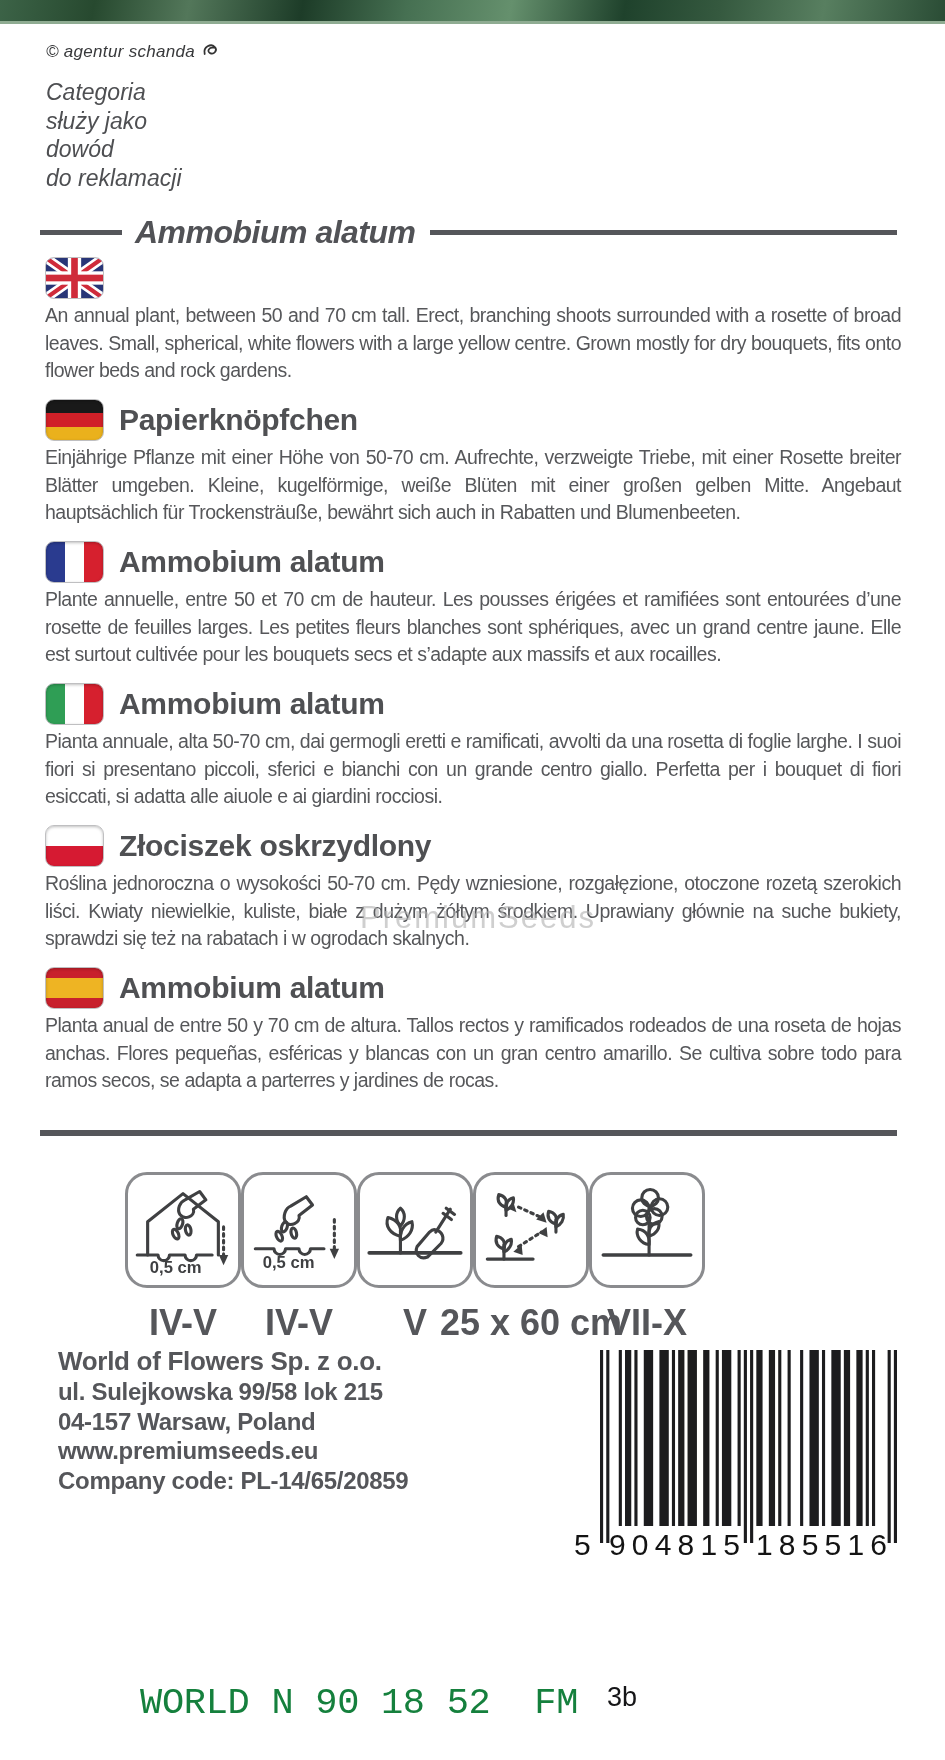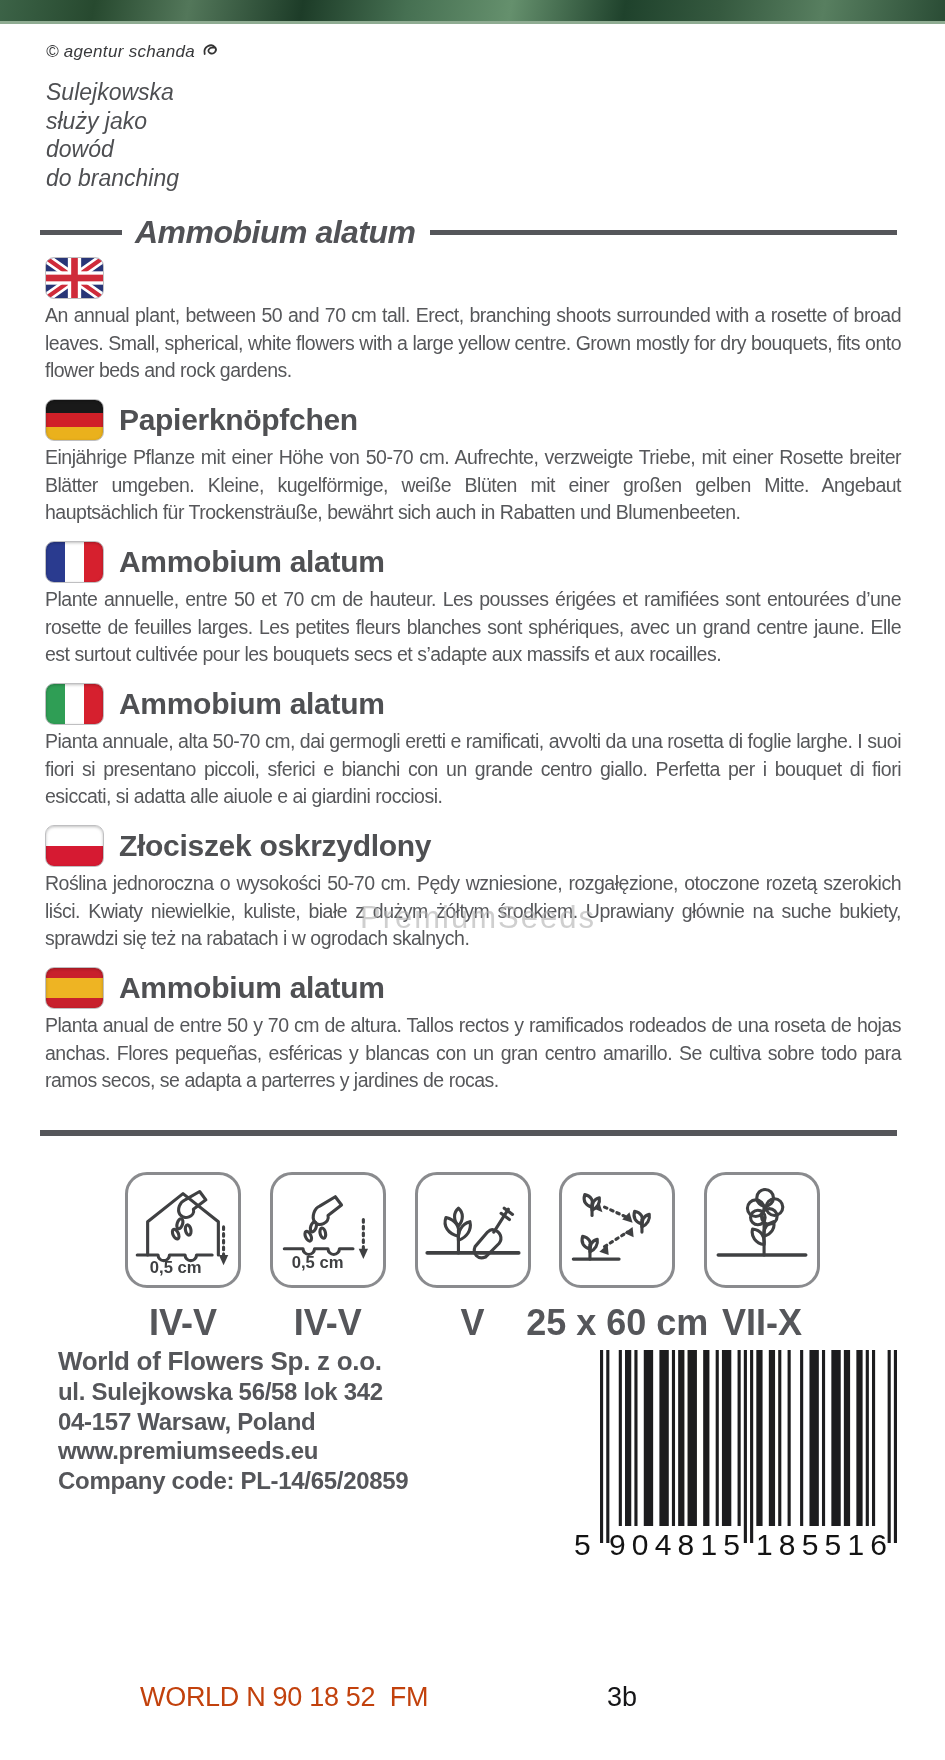--- a/index.html
+++ b/index.html
@@ -42,21 +42,21 @@
   .section-heading{font-size:30px;font-weight:bold;color:#4f5053;letter-spacing:-.3px;white-space:nowrap;}
   .section-body{font-size:19.5px;line-height:27.5px;letter-spacing:-.5px;
     color:#56575a;text-align:justify;}
 
   .watermark{position:absolute;left:360px;top:856px;font-size:31px;letter-spacing:2px;
     color:rgba(178,178,178,.62);z-index:6;pointer-events:none;margin-top:44px;}
 
   .divider{position:absolute;left:40px;top:1130px;width:857px;height:6px;background:#55565a;}
 
   
-  .pictos{position:absolute;left:125px;top:1172px;width:695px;display:flex;justify-content:space-between;z-index:1;}
+  .pictos{position:absolute;left:125px;top:1172px;width:695px;display:flex;justify-content:flex-start;z-index:1;}
   .picto{width:116px;display:flex;flex-direction:column;align-items:center;}
   .picto-box{width:116px;height:116px;border:3px solid #8a8b8e;border-radius:22px;box-sizing:border-box;
     display:flex;align-items:center;justify-content:center;background:#fff;}
   .picto-box svg{width:104px;height:104px;}
   .ic{stroke:#3f4042;stroke-width:3;fill:none;stroke-linecap:round;stroke-linejoin:round;}
   .ic-fill{fill:#3f4042;stroke:none;}
   .ic-text{fill:#3f4042;stroke:none;font-family:"Liberation Sans",sans-serif;font-weight:bold;font-size:16px;}
   .picto-label{margin-top:14px;font-size:36px;font-weight:bold;color:#55565a;white-space:nowrap;}
 
   
@@ -65,45 +65,45 @@
   .company-line{font-size:24px;font-weight:bold;line-height:29.5px;letter-spacing:-.3px;}
 
   .barcode{position:absolute;left:572px;top:1350px;width:330px;height:220px;color:#131313;}
   .barcode svg{position:absolute;left:28px;top:0;}
   .bc-digit-first{position:absolute;left:2px;top:178px;font-size:30px;}
   .bc-group{position:absolute;top:178px;width:131px;font-size:30px;}
   .bc-group1{left:37px;} .bc-group2{left:184px;}
   .bc-spread{display:flex;justify-content:space-between;}
 
   
-  .footer-left{position:absolute;left:140px;top:1682px;font-size:27px;color:#c2410c;white-space:pre;letter-spacing:-.3px;}
+  .footer-left{position:absolute;left:140px;top:1682px;font-size:37px;color:#15803d;white-space:pre;letter-spacing:-.3px;font-family:Liberation Mono, monospace;}
   .footer-right{position:absolute;left:607px;top:1682px;font-size:27px;color:#151517;}
 </style>
 </head>
 <body>
 
 <div class="page">
 
   <div class="green-band"></div>
   <div class="green-strip"></div>
 
   <div class="header-left">
     <div class="logo-line">
       <span>© agentur schanda</span>
       <span>
         <svg width="18" height="15" viewBox="0 0 20 16">
             <path d="M3 13 C1 5 10 1 14 5 C18 9 13 14 9 12 C5 10 8 5 13 6" fill="none" stroke="#333" stroke-width="2" stroke-linecap="round"></path>
           </svg>
       </span>
     </div>
     <div class="packaging-note">
-      <div>Sulejkowska</div>
+      <div>Categoria</div>
       <div>służy jako</div>
       <div>dowód</div>
-      <div>do branching</div>
+      <div>do reklamacji</div>
     </div>
   </div>
 
 
   <div class="title-row">
     <div class="rule rule-left"></div>
     <div class="title-text">Ammobium alatum</div>
     <div class="rule rule-right"></div>
   </div>
 
@@ -272,21 +272,21 @@
           </g>
         </svg>
       </div>
       <div class="picto-label">VII-X</div>
     </div>
 
   </div>
 
   <div class="company">
     <div class="company-name">World of Flowers Sp. z o.o.</div>
-    <div class="company-line">ul. Sulejkowska 56/58 lok 342</div>
+    <div class="company-line">ul. Sulejkowska 99/58 lok 215</div>
     <div class="company-line">04-157 Warsaw, Poland</div>
     <div class="company-line">www.premiumseeds.eu</div>
     <div class="company-line">Company code: PL-14/65/20859</div>
   </div>
 
   <div class="barcode">
     <svg width="297" height="195" viewBox="0 0 297 195" fill="#1c1c1e">
         <rect x="0.00" y="0" width="3.13" height="193"></rect>
         <rect x="6.25" y="0" width="3.13" height="193"></rect>
         <rect x="18.76" y="0" width="3.13" height="176"></rect>

